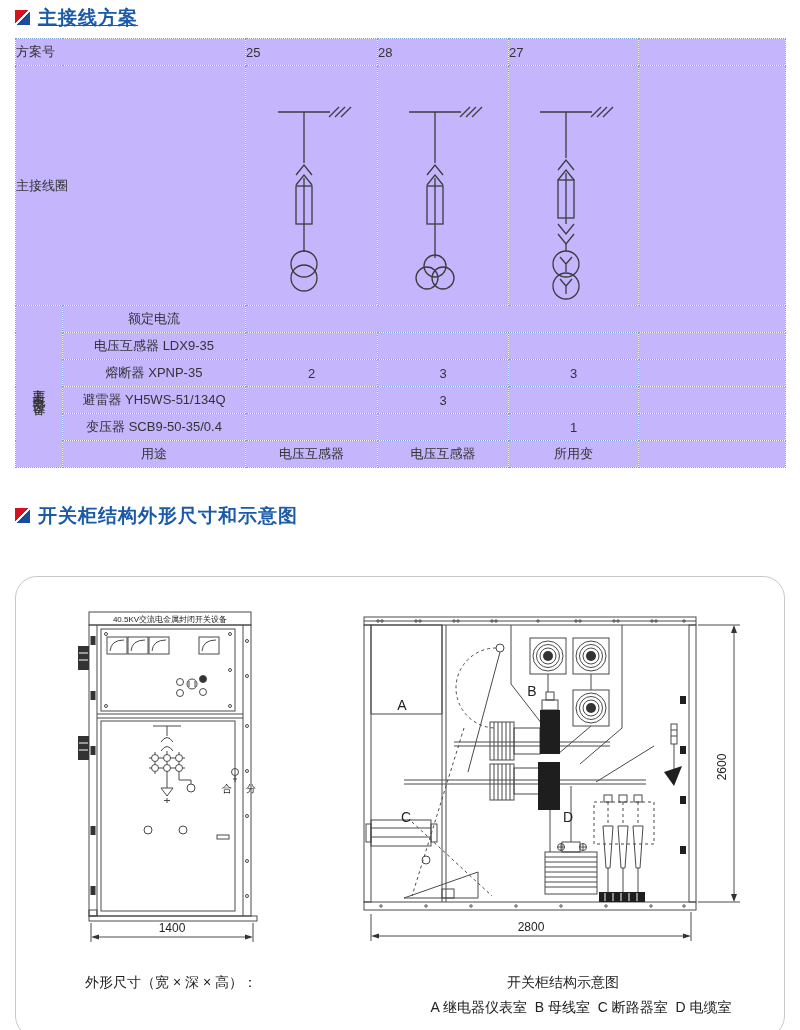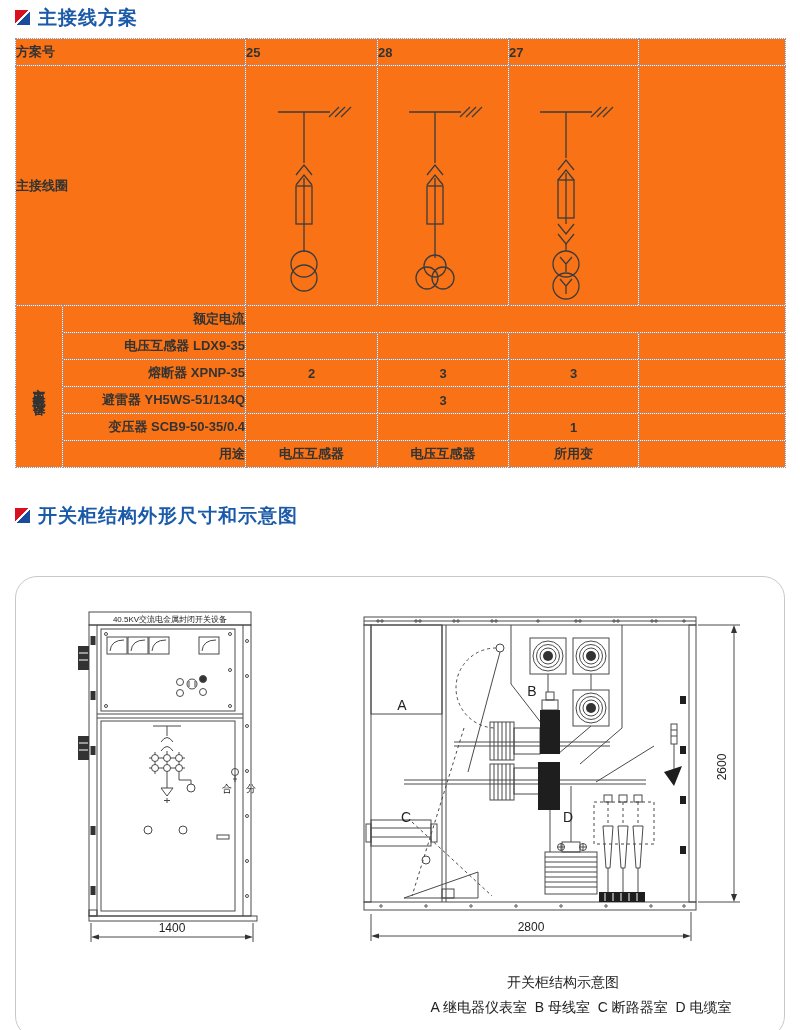--- a/index.html
+++ b/index.html
@@ -6,25 +6,25 @@
   body{
     width:800px;height:1030px;position:relative;background:#ffffff;
     font-family:"Liberation Sans","DejaVu Sans",sans-serif;color:#333;
   }
   .sq-icon{position:absolute;width:15px;height:15px;
     background:linear-gradient(135deg,#d8101f 0 46%,#ffffff 46% 54%,#1b4b9d 54% 100%);}
   .sec-title{position:absolute;font-size:19px;font-weight:bold;color:#1a5aa8;letter-spacing:1px;}
 
   
   table.main{position:absolute;left:15px;top:38px;width:770px;border-collapse:collapse;table-layout:fixed;}
-  table.main td{border:1px dotted #7e9ccd;background:#f97316;font-size:13px;color:#333;
-    padding:0;height:26px;overflow:hidden;font-weight:bold;}
+  table.main td{border:1px dotted #7e9ccd;background:#c4b5fd;font-size:13px;color:#333;
+    padding:0;height:26px;overflow:hidden;}
   td.hd{background:#1b4c9e;color:#ffffff;border:1px dotted #5f7fc0;text-align:left;height:29px;font-size:13px;}
   td.hd-label{text-align:left;padding-left:12px;}
-  td.rowlabel{text-align:right;padding-left:10px;}
+  td.rowlabel{text-align:center;padding-left:10px;}
   td.val{text-align:center;}
   td.diagcell{height:236px;text-align:center;vertical-align:middle;}
   td.diaglabel{text-align:left;padding-left:12px;}
   .vwrap{display:flex;align-items:center;justify-content:center;height:100%;}
   .vtext{writing-mode:vertical-lr;text-orientation:upright;letter-spacing:3px;font-size:13px;line-height:1;}
 
   
   .panel{position:absolute;left:15px;top:553px;width:768px;height:460px;
     border:1px solid #c9c9c9;border-radius:22px;background:#ffffff;margin-top:23px;}
   .figure{position:absolute;}
@@ -34,21 +34,21 @@
   .st{stroke:#3c3c3c;fill:none;stroke-width:1.3;}
   .dw{stroke:#4a4a4a;fill:none;stroke-width:1;}
   .dwd{stroke:#4a4a4a;fill:none;stroke-width:1;stroke-dasharray:3 3;}
   .fil{fill:#333;stroke:none;}
   .blk{fill:#1e1e1e;stroke:none;}
 </style>
 </head>
 <body>
 
 <div class="sq-icon" style="left:15px;top:10px;"></div>
-<div class="sec-title" style="left:38px;top:5px;">主接线方案</div>
+<div class="sec-title" style="left:38px;top:5px;text-decoration:underline;">主接线方案</div>
 
 <table class="main">
   <colgroup>
     <col style="width:47px">
       <col style="width:183px">
       <col style="width:132px">
     <col style="width:131px">
       <col style="width:130px">
       <col style="width:147px">
   </colgroup>
@@ -460,15 +460,16 @@
       </g>
       <text x="56" y="114" font-size="14" text-anchor="middle" fill="#222">A</text>
       <text x="186" y="100" font-size="14" text-anchor="middle" fill="#222">B</text>
       <text x="60" y="226" font-size="14" text-anchor="middle" fill="#222">C</text>
       <text x="222" y="226" font-size="14" text-anchor="middle" fill="#222">D</text>
       <text x="380" y="171" font-size="12" text-anchor="middle" fill="#222" transform="rotate(-90 380 171)">2600</text>
       <text x="185" y="335" font-size="12" text-anchor="middle" fill="#222">2800</text>
     </svg>
   </div>
 
+  <div class="caption" style="left:25px;top:398px;width:260px;">外形尺寸（宽 × 深 × 高）：</div>
   <div class="caption" style="left:377px;top:398px;width:340px;">开关柜结构示意图</div>
   <div class="caption pre" style="left:395px;top:423px;width:340px;">A 继电器仪表室  B 母线室  C 断路器室  D 电缆室</div>
 </div>
 
 </body></html>

